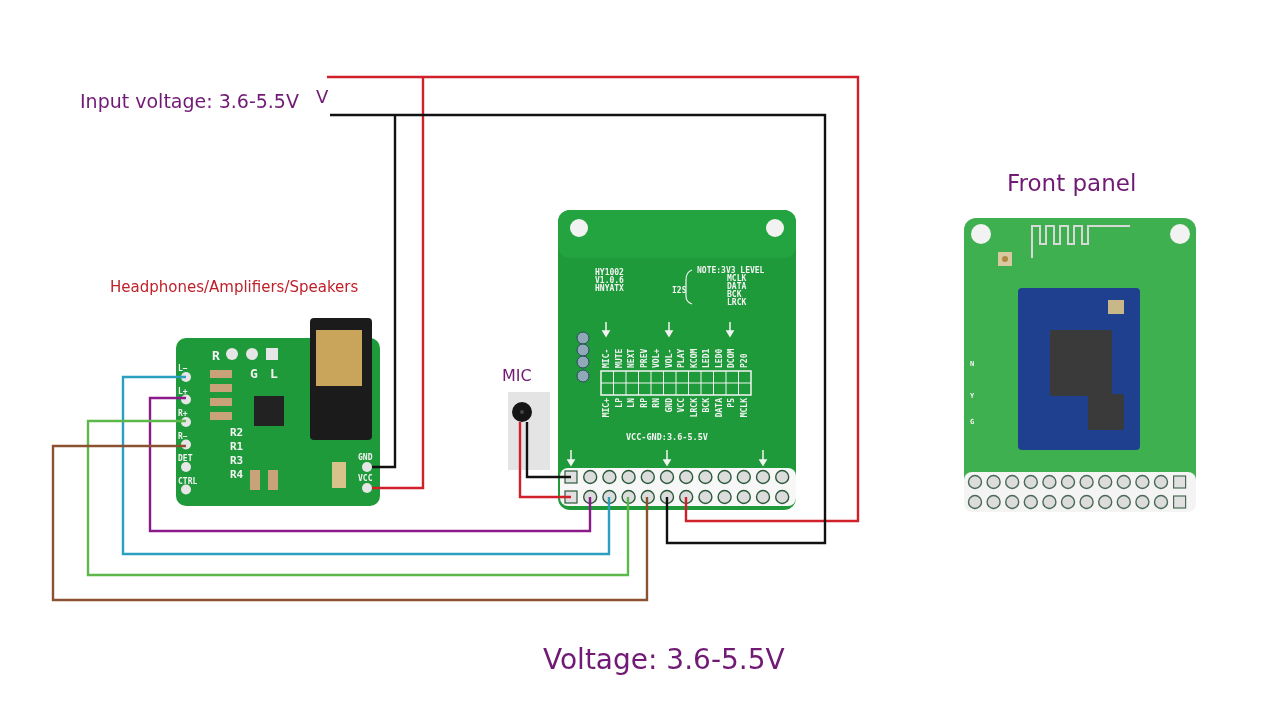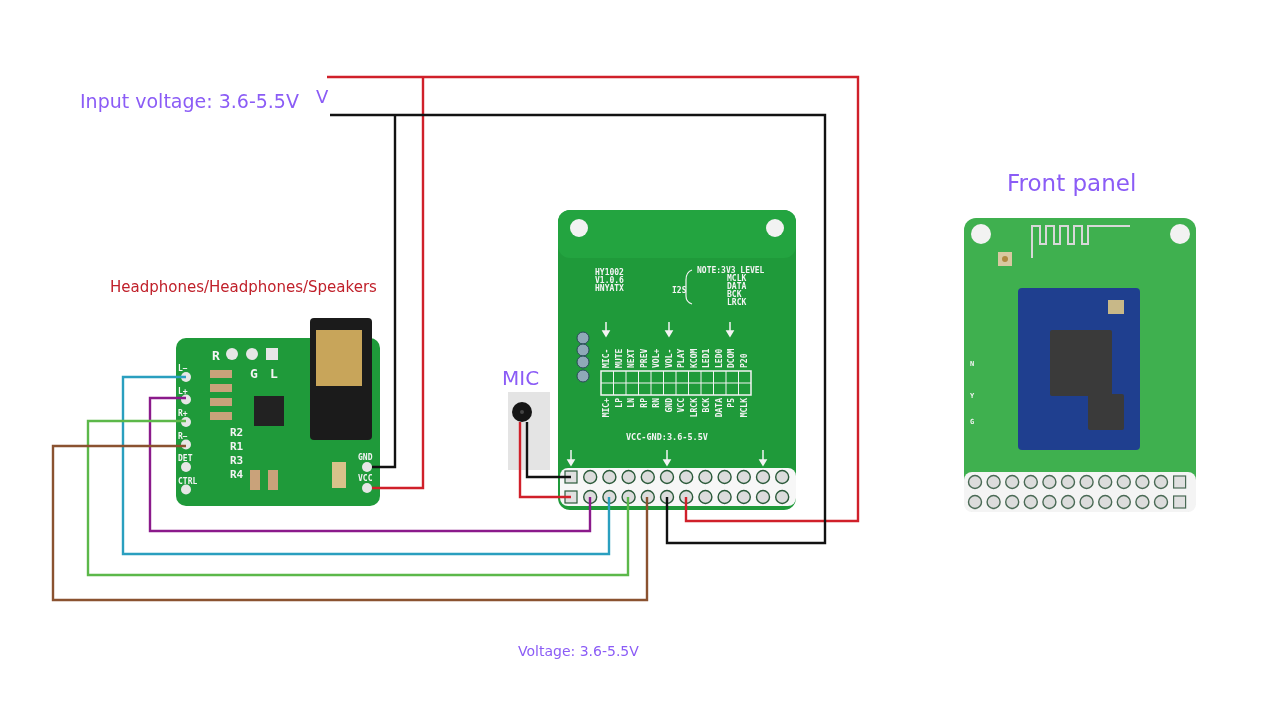--- a/index.html
+++ b/index.html
@@ -1,32 +1,32 @@
 <!DOCTYPE html>
 <html><head>
 <meta charset="utf-8">
 <style>
   html, body { margin:0; padding:0; background:#ffffff; }
   body { width:1280px; height:710px; position:relative; overflow:hidden; font-family:"DejaVu Sans", sans-serif; }
-  .lbl { position:absolute; white-space:nowrap; color:#8b5cf6; }
+  .lbl { position:absolute; white-space:nowrap; color:#701a75; }
   #input-voltage-label { left:80px; top:90px; font-size:19px; }
   #v-mark { left:316px; top:86px; font-size:18px; }
   #headphones-label { left:110px; top:278px; font-size:15px; color:#c0202a; }
-  #mic-label { left:502px; top:366px; font-size:20px; }
+  #mic-label { left:502px; top:366px; font-size:16px; }
   #front-panel-label { left:1007px; top:170px; font-size:23px; }
-  #voltage-bottom-label { left:518px; top:643px; font-size:14px; }
+  #voltage-bottom-label { left:543px; top:643px; font-size:28px; }
   svg#diagram { position:absolute; left:0; top:0; }
   .pcb-text { font-family:"DejaVu Sans Mono", monospace; fill:#f4f4f4; font-weight:bold; }
 </style>
 </head>
 <body>
 
 <div class="lbl" id="input-voltage-label">Input voltage: 3.6-5.5V</div>
 <div class="lbl" id="v-mark">V</div>
-<div class="lbl" id="headphones-label">Headphones/Headphones/Speakers</div>
+<div class="lbl" id="headphones-label">Headphones/Amplifiers/Speakers</div>
 <div class="lbl" id="mic-label">MIC</div>
 <div class="lbl" id="front-panel-label">Front panel</div>
 <div class="lbl" id="voltage-bottom-label">Voltage: 3.6-5.5V</div>
 
 <svg id="diagram" width="1280" height="710" viewBox="0 0 1280 710">
 
   <g>
     <rect x="176" y="338" width="204" height="168" rx="10" fill="#1f9a3a"></rect>
 
     <rect x="310" y="318" width="62" height="122" rx="4" fill="#1b1b1b"></rect>

